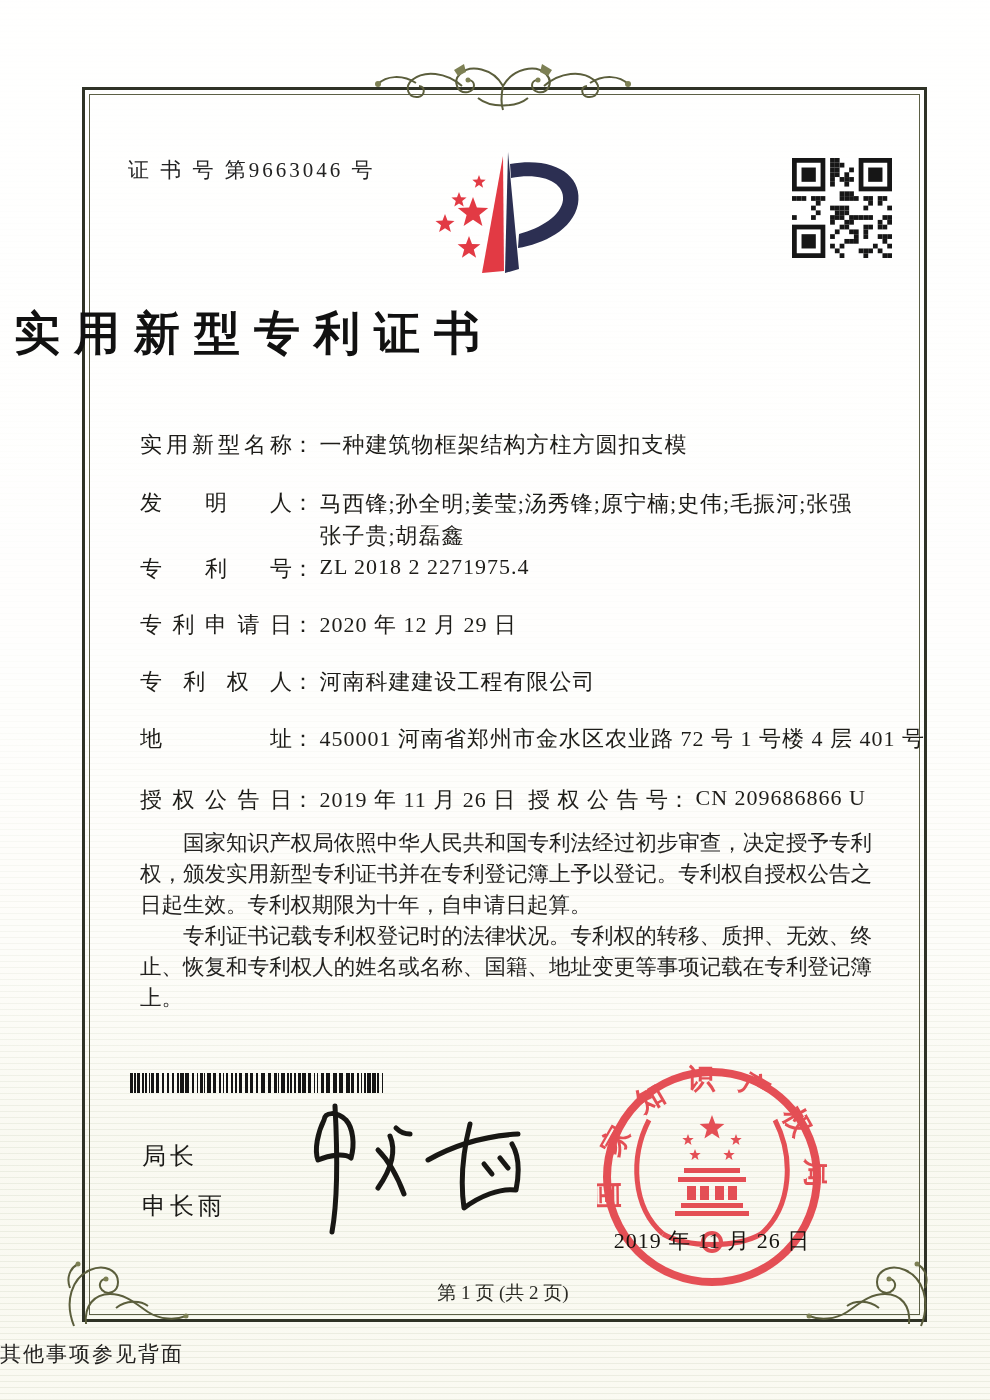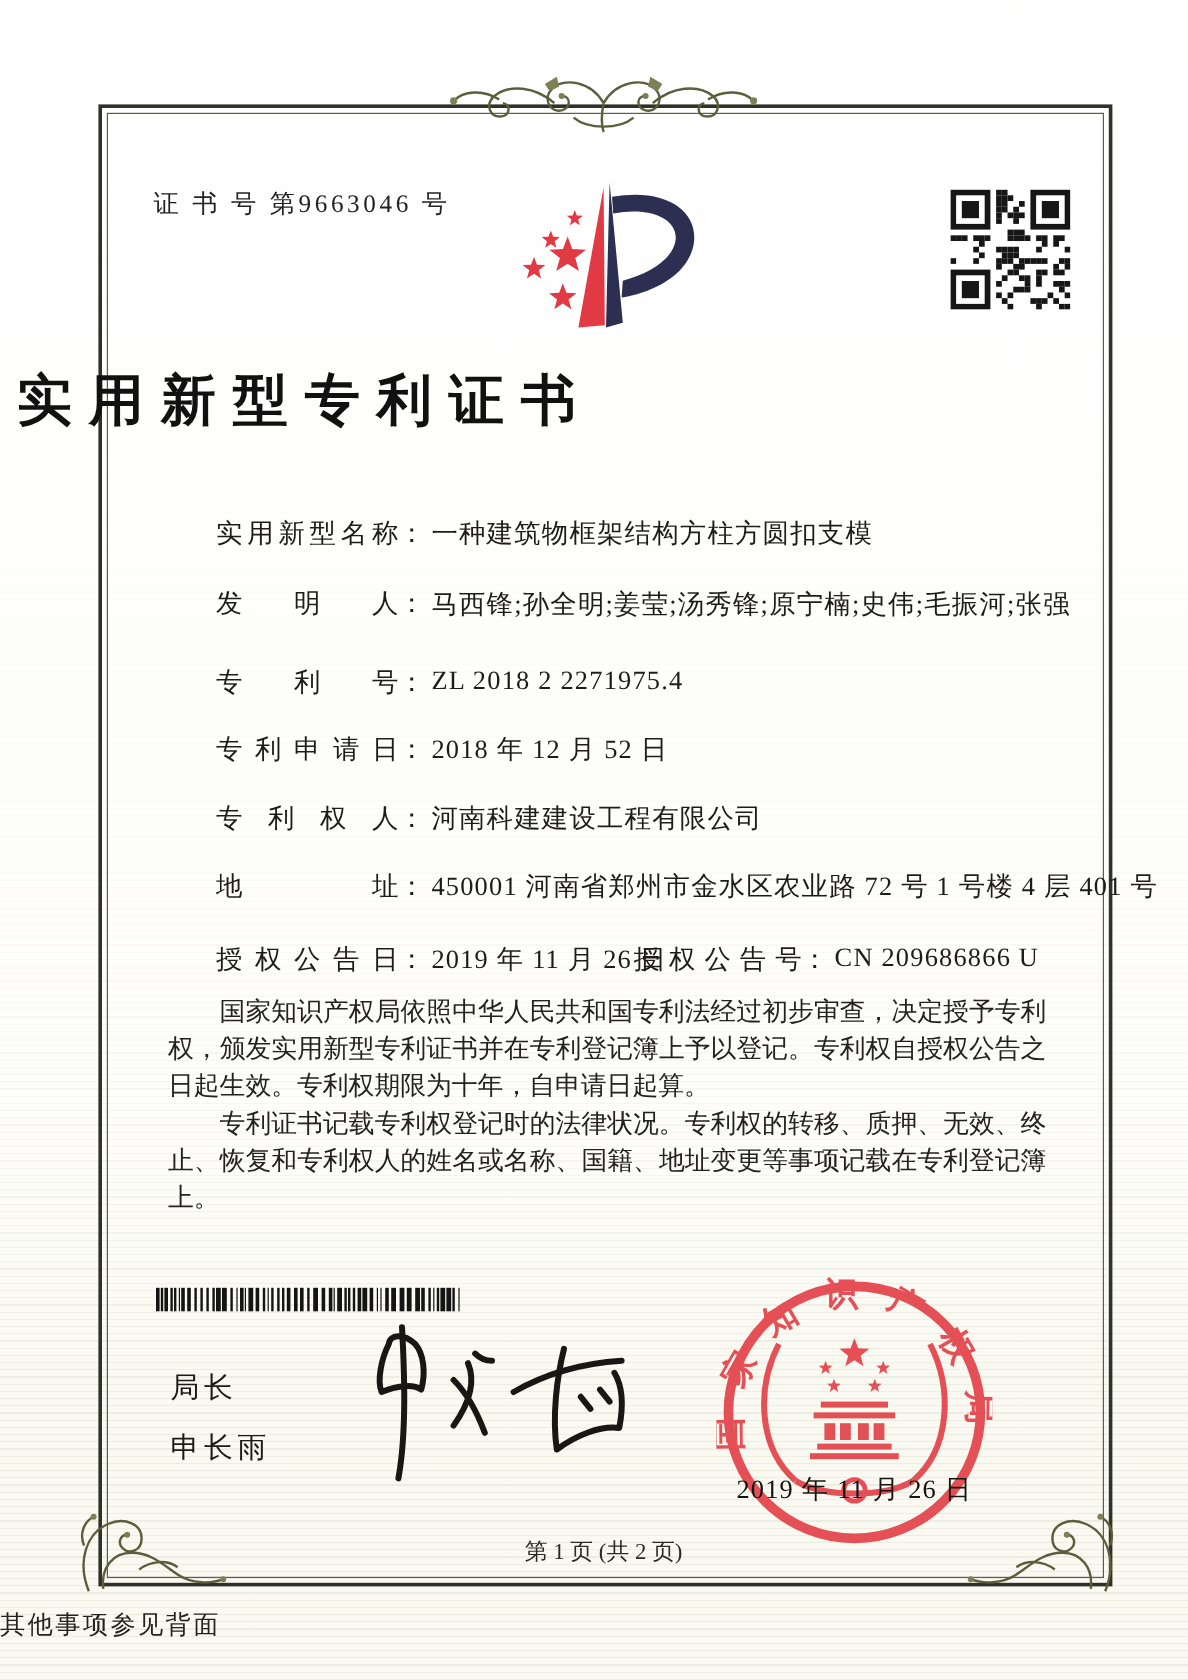--- a/index.html
+++ b/index.html
@@ -18,21 +18,21 @@
   .frame-inner{position:absolute;left:4px;top:4px;right:4px;bottom:4px;
     border:1px solid #5c5f45;}
   .cert-no{position:absolute;left:128px;top:156px;font-size:21px;letter-spacing:3px;color:#222;}
   .title{position:absolute;left:0;top:303px;width:100%;text-align:left;
     font-size:46px;font-weight:bold;letter-spacing:14px;padding-left:14px;box-sizing:border-box;color:#111;}
   .logo{position:absolute;left:415px;top:142px;}
   .qr{position:absolute;left:792px;top:158px;}
   .fields{position:absolute;left:140px;top:430px;width:740px;font-size:22px;}
   .frow{position:absolute;left:0;white-space:nowrap;}
   .flabel{display:inline-block;width:152px;text-align:justify;text-align-last:justify;
-    -moz-text-align-last:justify;vertical-align:top;margin-left:40px;}
+    -moz-text-align-last:justify;vertical-align:top;}
   .fcolon{display:inline-block;vertical-align:top;}
   .fvalue{display:inline-block;margin-left:0;vertical-align:top;letter-spacing:1px;}
   .fvalue .vline{display:block;line-height:32px;}
   .frow2{position:absolute;white-space:nowrap;}
   .flabel-sm{display:inline-block;width:140px;text-align:justify;text-align-last:justify;vertical-align:top;}
   .paras{position:absolute;left:140px;top:828px;width:732px;font-size:21.5px;line-height:31px;
     text-align:justify;color:#232220;}
   .paras p{margin:0;text-indent:2em;}
   .barcode{position:absolute;left:130px;top:1073px;}
   .signer{position:absolute;left:142px;top:1140px;font-size:24px;letter-spacing:4px;color:#1b1a17;}
@@ -232,29 +232,29 @@
 
   <div class="title">实用新型专利证书</div>
 
   <div class="fields">
     <div class="frow" style="top:0;">
       <span class="flabel">实用新型名称</span><span class="fcolon">：</span>
       <span class="fvalue">一种建筑物框架结构方柱方圆扣支模</span>
     </div>
     <div class="frow" style="top:58px;">
       <span class="flabel">发明人</span><span class="fcolon">：</span>
-      <span class="fvalue"><span class="vline">马西锋;孙全明;姜莹;汤秀锋;原宁楠;史伟;毛振河;张强</span></span>
+      <span class="fvalue"><span class="vline">马西锋;孙全明;姜莹;汤秀锋;原宁楠;史伟;毛振河;张强</span><span class="vline">张子贵;胡磊鑫</span></span>
     </div>
     <div class="frow" style="top:124px;">
       <span class="flabel">专利号</span><span class="fcolon">：</span>
       <span class="fvalue">ZL 2018 2 2271975.4</span>
     </div>
     <div class="frow" style="top:180px;">
       <span class="flabel">专利申请日</span><span class="fcolon">：</span>
-      <span class="fvalue">2018 年 12 月 52 日</span>
+      <span class="fvalue">2020 年 12 月 29 日</span>
     </div>
     <div class="frow" style="top:237px;">
       <span class="flabel">专利权人</span><span class="fcolon">：</span>
       <span class="fvalue">河南科建建设工程有限公司</span>
     </div>
     <div class="frow" style="top:294px;">
       <span class="flabel">地址</span><span class="fcolon">：</span>
       <span class="fvalue">450001 河南省郑州市金水区农业路 72 号 1 号楼 4 层 401 号</span>
     </div>
     <div class="frow" style="top:355px;">

